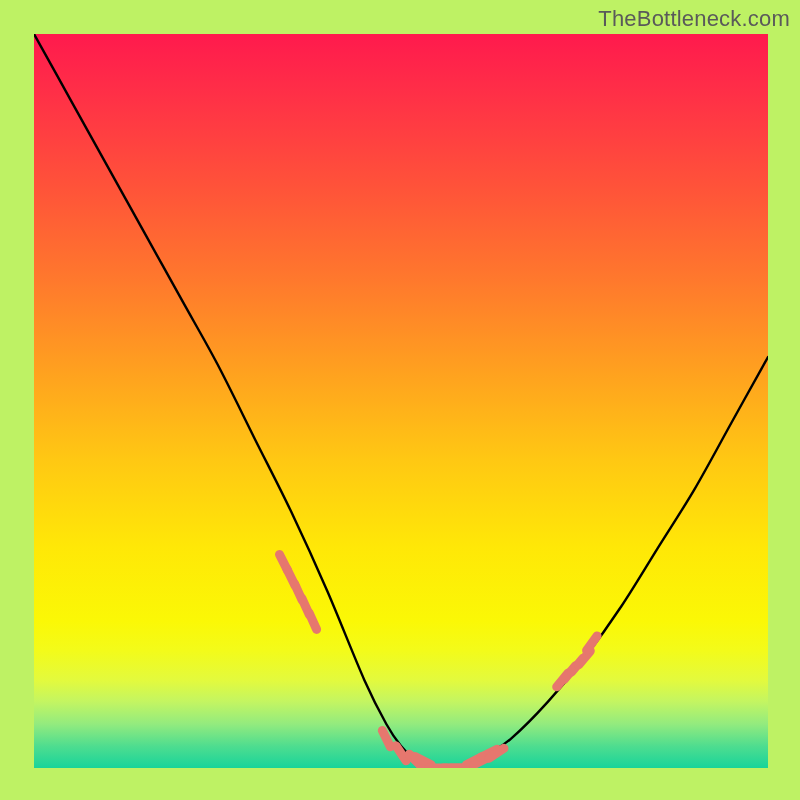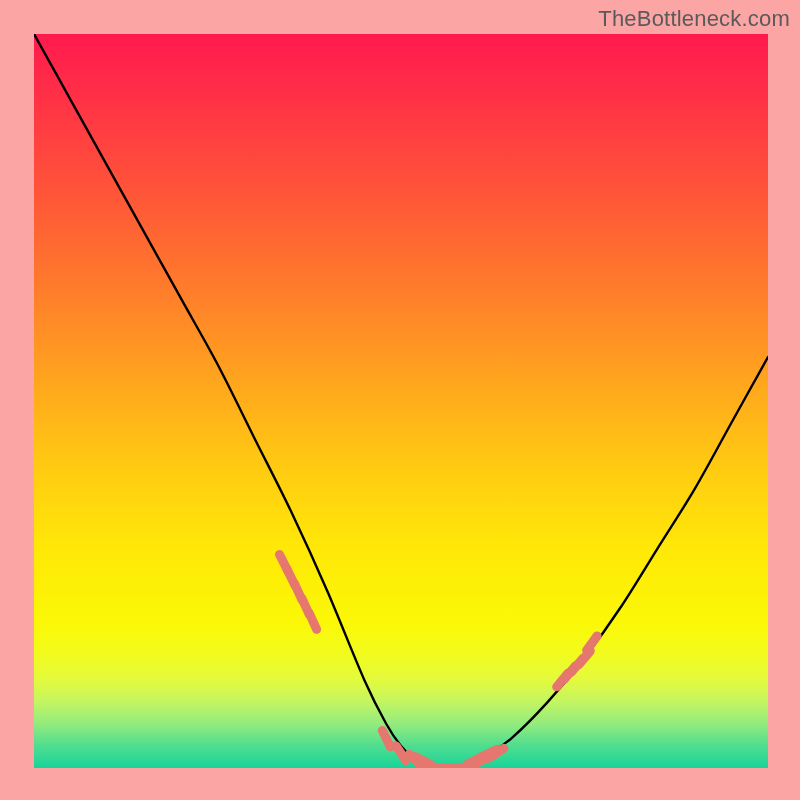--- a/index.html
+++ b/index.html
@@ -10,21 +10,21 @@
     background: #000;
     overflow: hidden;
     font-family: Arial, Helvetica, sans-serif;
   }
   .frame {
     position: absolute;
     left: 0;
     top: 0;
     width: 800px;
     height: 800px;
-    background: #fca5a5;
+    background: #bef264;
   }
   .plot-area {
     position: absolute;
     left: 34px;
     top: 34px;
     width: 734px;
     height: 734px;
     overflow: hidden;
   }
   .gradient {

